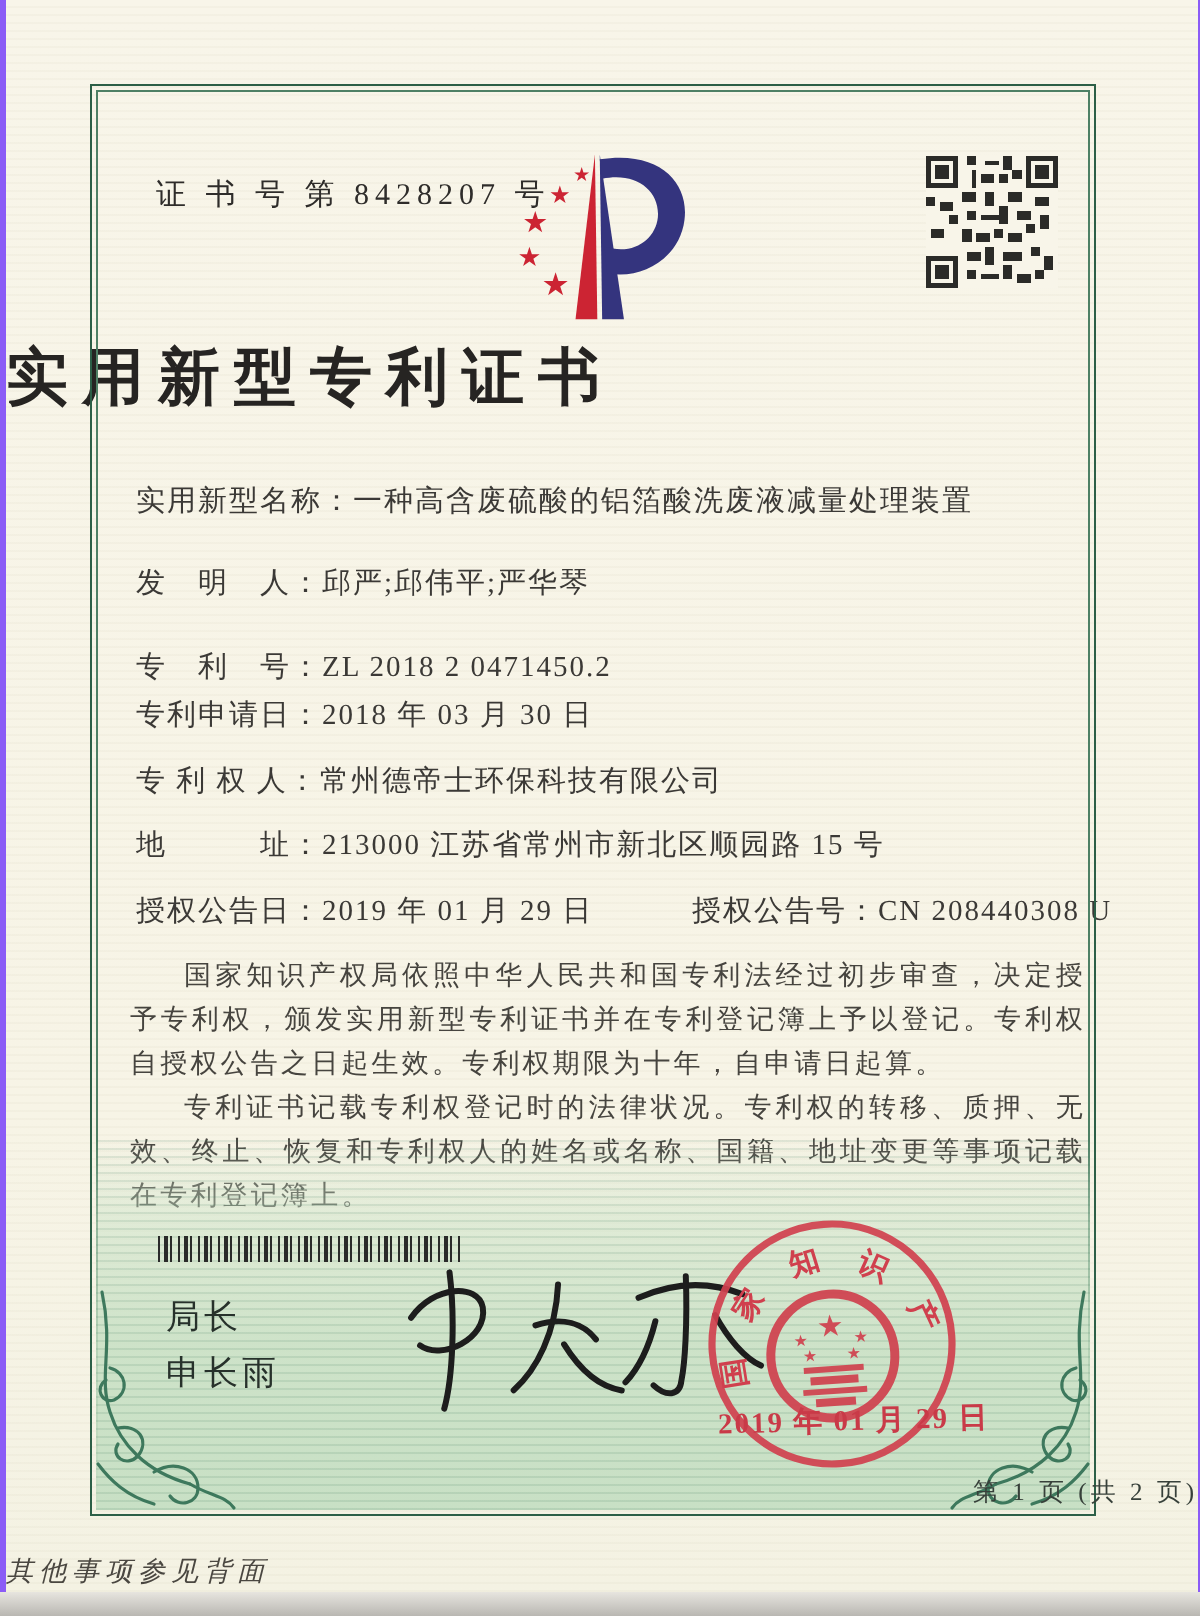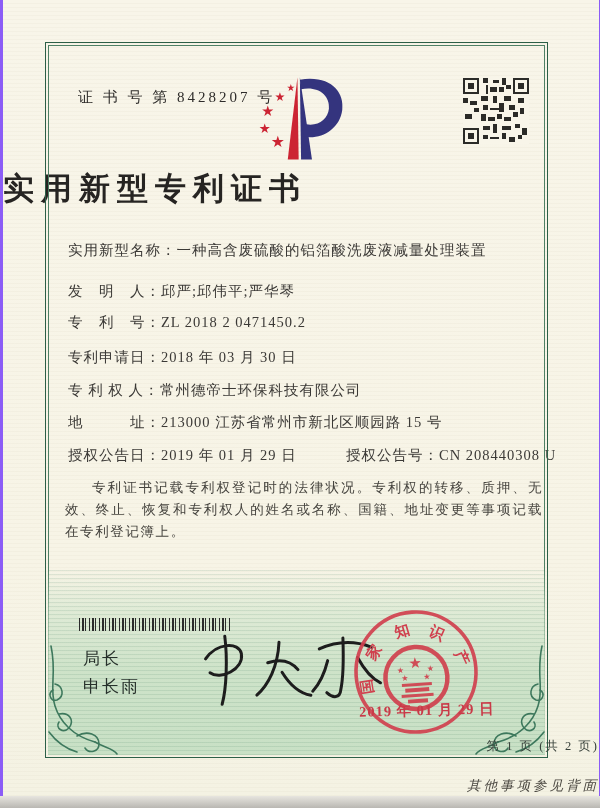--- a/index.html
+++ b/index.html
@@ -38,22 +38,22 @@
   .barcode { position:absolute; left:76px; top:618px; width:152px; height:13px;
     background:repeating-linear-gradient(90deg,#2b2b2b 0 1px, rgba(0,0,0,0) 1px 3px, #2b2b2b 3px 5px, rgba(0,0,0,0) 5px 6px, #2b2b2b 6px 7px, rgba(0,0,0,0) 7px 10px); }
   .director { position:absolute; left:80px; top:645px; font-family:"Liberation Sans",sans-serif;
     font-size:17px; color:#27312b; line-height:28px; letter-spacing:2px; }
   .signature { position:absolute; left:185px; top:628px; width:200px; height:85px; transform:rotate(-2deg); }
   .seal { position:absolute; left:348px; top:606px; width:130px; height:132px; transform:rotate(-4deg); }
   .seal-date { position:absolute; left:356px; top:701px; font-size:14.5px; font-weight:700;
     color:#c93a48; letter-spacing:1px; transform:rotate(-1.5deg); white-space:nowrap; }
   .page-info { position:absolute; left:0; top:738px; width:100%; text-align:right;
     font-size:12.5px; color:#37403a; letter-spacing:2px; }
-  .back-note { position:absolute; left:0; top:777px; width:100%; text-align:right;
-    font-size:13.5px; font-style:italic; color:#4a4741; letter-spacing:3px;padding-left:28px; }
+  .back-note { position:absolute; left:0; top:777px; width:100%; text-align:left;
+    font-size:13.5px; font-style:italic; color:#4a4741; letter-spacing:3px; }
   .flourish { position:absolute; width:72px; height:112px; opacity:0.9; }
   .flourish.bl { left:44px; bottom:40px; }
   .flourish.br { right:53px; bottom:40px; transform:scaleX(-1); }
   .sr { position:absolute; width:1px; height:1px; overflow:hidden; opacity:0; }
 </style>
 </head>
 <body>
 
 <div class="photo">
   <div class="paper">
@@ -120,30 +120,31 @@
           <rect x="17" y="24" width="2" height="3"></rect>
           <rect x="20" y="26" width="3" height="2"></rect>
           <rect x="24" y="25" width="2" height="2"></rect>
       </g>
     </svg>
 
     <div class="title">实用新型专利证书</div>
 
     <div class="fieldrow" style="top:241px"><span class="lab">实用新型名称：</span><span>一种高含废硫酸的铝箔酸洗废液减量处理装置</span></div>
     <div class="fieldrow" style="top:282px"><span class="lab">发　明　人：</span><span>邱严;邱伟平;严华琴</span></div>
-    <div class="fieldrow" style="top:313px"><span class="lab">专　利　号：</span><span>ZL 2018 2 0471450.2</span></div>
+    <div class="fieldrow" style="top:324px"><span class="lab">专　利　号：</span><span>ZL 2018 2 0471450.2</span></div>
     <div class="fieldrow" style="top:348px"><span class="lab">专利申请日：</span><span>2018 年 03 月 30 日</span></div>
     <div class="fieldrow" style="top:381px"><span class="lab">专 利 权 人：</span><span>常州德帝士环保科技有限公司</span></div>
     <div class="fieldrow" style="top:413px"><span class="lab">地　　　址：</span><span>213000 江苏省常州市新北区顺园路 15 号</span></div>
     <div class="fieldrow" style="top:446px">
       <span class="lab">授权公告日：</span><span>2019 年 01 月 29 日</span>
       <span class="grant2"><span>授权公告号：</span><span>CN 208440308 U</span></span>
     </div>
 
     <div class="bodytext">
+      <p>国家知识产权局依照中华人民共和国专利法经过初步审查，决定授予专利权，颁发实用新型专利证书并在专利登记簿上予以登记。专利权自授权公告之日起生效。专利权期限为十年，自申请日起算。</p>
       <p>专利证书记载专利权登记时的法律状况。专利权的转移、质押、无效、终止、恢复和专利权人的姓名或名称、国籍、地址变更等事项记载在专利登记簿上。</p>
     </div>
 
     <div class="frame">
       <div class="frame-inner"></div>
       <div class="guilloche"></div>
     </div>
     <svg class="flourish bl" viewBox="0 0 72 112" fill="none" stroke="#2f6e52" stroke-width="1.6" stroke-linecap="round">
       <path d="M4,2 C10,30 2,44 8,62 C13,78 26,92 48,98"></path>
       <path d="M8,40 C16,42 18,52 10,56 C4,58 0,50 6,46"></path>

